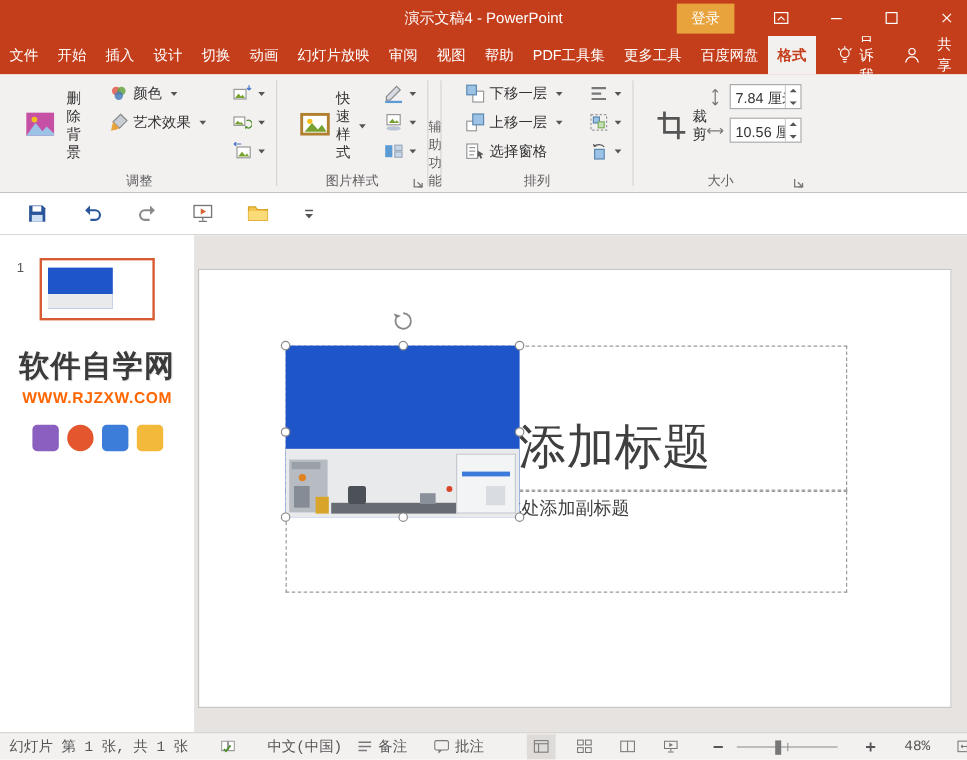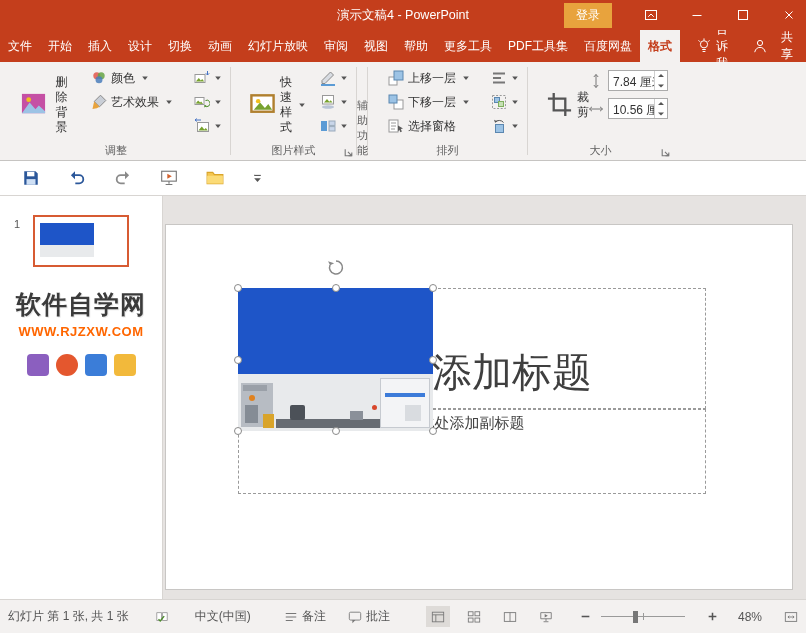--- a/index.html
+++ b/index.html
@@ -88,22 +88,22 @@
   .mB2{ right:8px; bottom:34px; width:40px; height:4px; background:#3C7BD9; }
   .mB3{ right:12px; bottom:10px; width:16px; height:16px; background:#D9DCE0; }
 
   .h{ position:absolute; width:8px; height:8px; background:#fff; border:1px solid #8a8a8a; border-radius:50%; z-index:4; }
   .h-nw{left:-4px;top:-4px}.h-n{left:50%;margin-left:-4px;top:-4px}.h-ne{right:-4px;top:-4px}
   .h-w{left:-4px;top:50%;margin-top:-4px}.h-e{right:-4px;top:50%;margin-top:-4px}
   .h-sw{left:-4px;bottom:-4px}.h-s{left:50%;margin-left:-4px;bottom:-4px}.h-se{right:-4px;bottom:-4px}
   .rot{ position:absolute; top:-30px; left:50%; transform:translateX(-50%); width:19px; height:19px; z-index:4; }
 
   
-  .statusbar{ height:34px; background:#F3F1F0; border-top:1px solid #D8D5D2; display:flex; align-items:center;
-              font-size:12px; color:#555; padding:0 8px; flex:none; }
+  .statusbar{ height:23px; background:#F3F1F0; border-top:1px solid #D8D5D2; display:flex; align-items:center;
+              font-size:12px; color:#555; padding:0 8px; flex:none;font-family:Liberation Mono, monospace; }
   .st-left{ display:flex; align-items:center; gap:14px; }
   .st-right{ margin-left:auto; display:flex; align-items:center; gap:10px; }
   .st-item{ display:flex; align-items:center; gap:4px; white-space:nowrap; }
   .viewbtns{ display:flex; align-items:center; margin-left:14px; }
   .viewbtn{ width:24px; height:21px; display:flex; align-items:center; justify-content:center; }
   .viewbtn.active{ background:#DEDBD8; }
   .zoomslider{ width:84px; height:21px; position:relative; }
   .ztrack{ position:absolute; left:0; right:0; top:10px; height:1px; background:#9a9a9a; }
   .ztick{ position:absolute; left:50%; top:7px; width:1px; height:7px; background:#9a9a9a; }
   .zthumb{ position:absolute; left:38%; top:5px; width:5px; height:12px; background:#777; }
@@ -154,22 +154,22 @@
     <div class="tab">文件</div>
     <div class="tab">开始</div>
     <div class="tab">插入</div>
     <div class="tab">设计</div>
     <div class="tab">切换</div>
     <div class="tab">动画</div>
     <div class="tab">幻灯片放映</div>
     <div class="tab">审阅</div>
     <div class="tab">视图</div>
     <div class="tab">帮助</div>
+    <div class="tab">PDF工具集</div>
     <div class="tab">更多工具</div>
-    <div class="tab">PDF工具集</div>
     <div class="tab">百度网盘</div>
     <div class="tab active">格式</div>
     <div class="tellme">
       <i class="ic16" data-icon="bulb">
           <svg viewBox="0 0 16 16" fill="none">
             <circle cx="8" cy="6.3" r="3.6" stroke="#fff"></circle>
             <path d="M6.6 11.5h2.8M7 13.5h2M8 .8V2M2.8 2.6l.9.9M13.2 2.6l-.9.9" stroke="#fff" stroke-linecap="round" stroke-linejoin="round"></path>
           </svg>
         </i>
       <span>告诉我</span>
@@ -350,41 +350,41 @@
     <div class="vdiv"></div>
 
     <div class="rgroup">
       <div class="grouplabel">辅助功能</div>
     </div>
     <div class="vdiv"></div>
 
     <div class="rgroup">
       <div class="vcol">
         <button class="sbtn">
+          <i class="ic16" data-icon="backward">
+              <svg viewBox="0 0 16 16">
+                <rect x="6" y="6" width="9" height="9" fill="#fff" stroke="#999"></rect>
+                <rect x="1" y="1" width="8" height="8" fill="#9CC3E5" stroke="#5B87B0"></rect>
+              </svg>
+            </i>
+          <span>下移一层</span>
+          <i class="car" data-icon="caret">
+              <svg viewBox="0 0 8 8">
+                <path d="M1.2 2.6h5.6L4 6z" fill="#555"></path>
+              </svg>
+            </i>
+        </button>
+        <button class="sbtn">
           <i class="ic16" data-icon="forward">
               <svg viewBox="0 0 16 16">
                 <rect x="1" y="7" width="8" height="8" fill="#fff" stroke="#999"></rect>
                 <rect x="6" y="1" width="9" height="9" fill="#9CC3E5" stroke="#5B87B0"></rect>
               </svg>
             </i>
           <span>上移一层</span>
-          <i class="car" data-icon="caret">
-              <svg viewBox="0 0 8 8">
-                <path d="M1.2 2.6h5.6L4 6z" fill="#555"></path>
-              </svg>
-            </i>
-        </button>
-        <button class="sbtn">
-          <i class="ic16" data-icon="backward">
-              <svg viewBox="0 0 16 16">
-                <rect x="6" y="6" width="9" height="9" fill="#fff" stroke="#999"></rect>
-                <rect x="1" y="1" width="8" height="8" fill="#9CC3E5" stroke="#5B87B0"></rect>
-              </svg>
-            </i>
-          <span>下移一层</span>
           <i class="car" data-icon="caret">
               <svg viewBox="0 0 8 8">
                 <path d="M1.2 2.6h5.6L4 6z" fill="#555"></path>
               </svg>
             </i>
         </button>
         <button class="sbtn">
           <i class="ic16" data-icon="selection-pane">
               <svg viewBox="0 0 16 16" fill="none">
                 <rect x="1" y="2" width="9" height="12" fill="#fff" stroke="#999"></rect>

